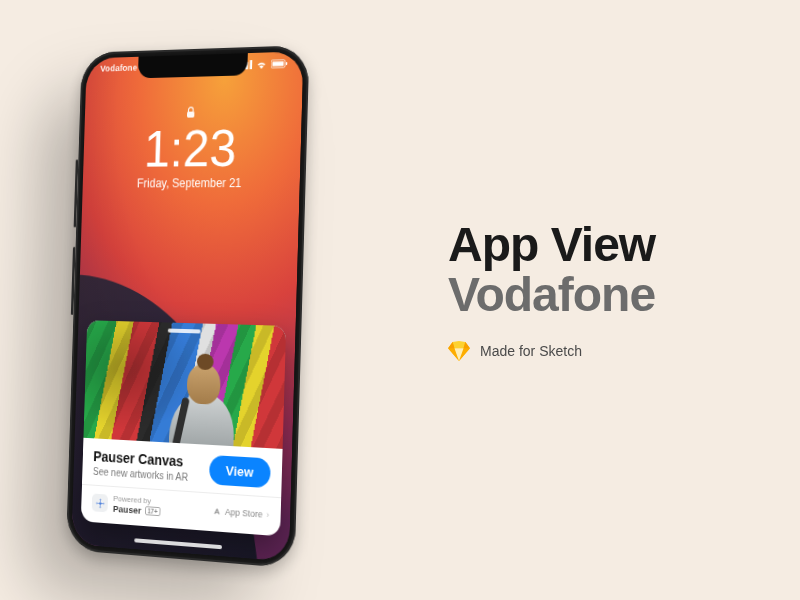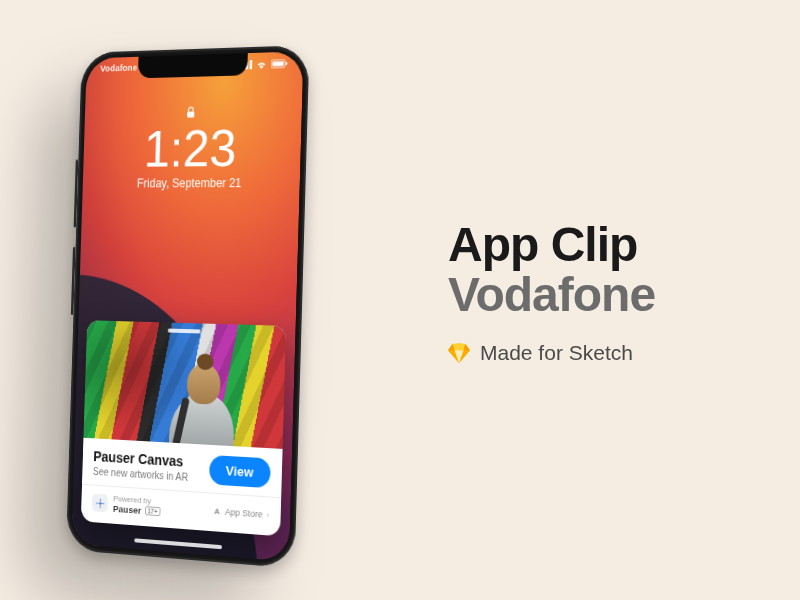--- a/index.html
+++ b/index.html
@@ -33,21 +33,21 @@
     display: block;
     color: #6c6c6c;
     font-weight: 800;
   }
   .subline {
     margin-top: 20px;
     display: flex;
     align-items: center;
     gap: 10px;
     color: #4a4a4a;
-    font-size: 21px;
+    font-size: 14px;
     font-weight: 500;
   }
   .sketch-icon {
     width: 22px;
     height: 20px;
     position: relative;
   }
   .sketch-icon svg { width: 100%; height: 100%; display: block; }
 
   
@@ -312,21 +312,21 @@
     z-index: 7;
   }
 </style>
 </head>
 <body>
 
 <div class="stage">
 
   <div class="headline">
     <h1>
-      <span>App Clip</span>
+      <span>App View</span>
       <span class="line2">Vodafone</span>
     </h1>
     <div class="subline">
       <span class="sketch-icon">
         <svg viewBox="0 0 48 44">
           <polygon points="10,2 38,2 48,16 24,44 0,16" fill="#fdb300"></polygon>
           <polygon points="10,2 24,0 38,2 34,16 14,16" fill="#fdd231"></polygon>
           <polygon points="0,16 14,16 24,44" fill="#fdad00"></polygon>
           <polygon points="48,16 34,16 24,44" fill="#fdad00"></polygon>
           <polygon points="14,16 34,16 24,44" fill="#feeeb7"></polygon>

